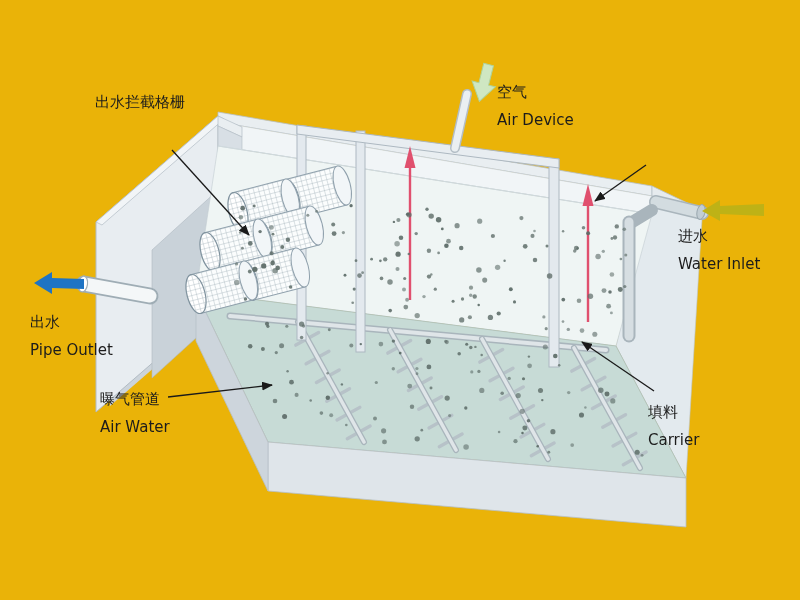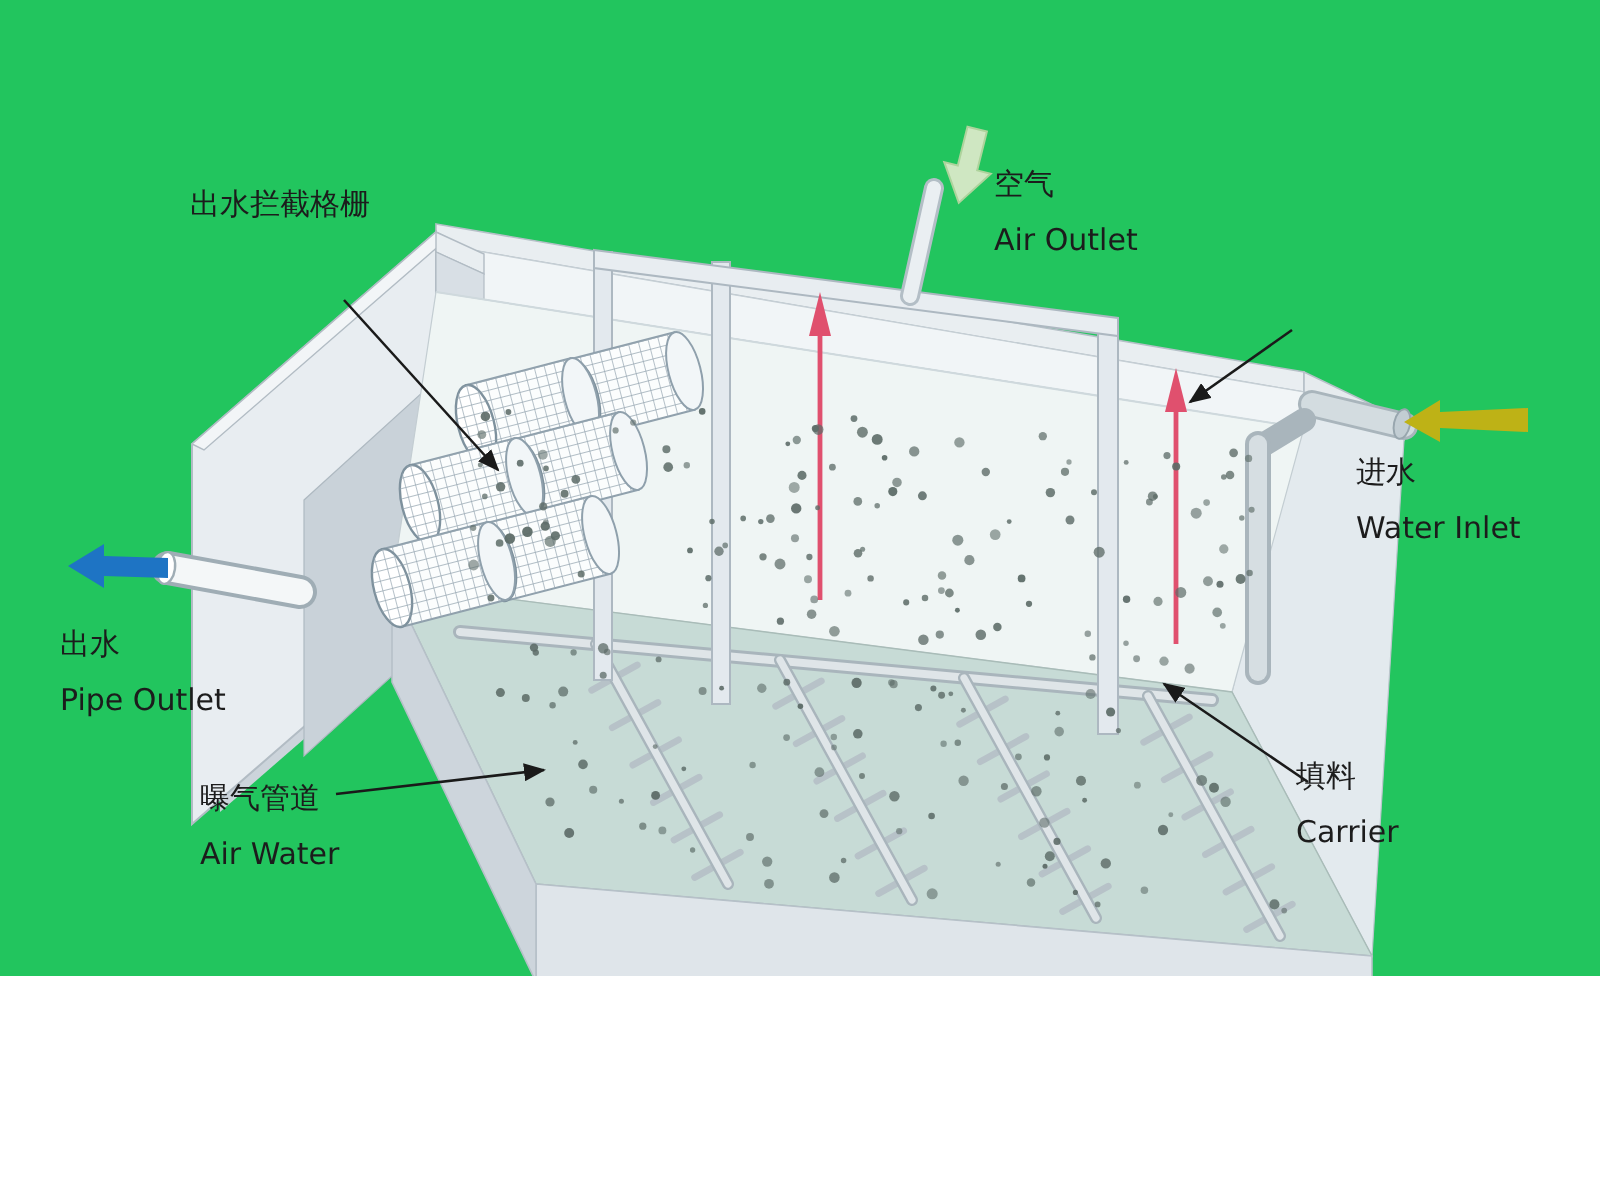--- a/index.html
+++ b/index.html
@@ -1,17 +1,17 @@
 <!DOCTYPE html>
 <html><head>
 <meta charset="utf-8">
 <style>
   html,body{margin:0;padding:0;background:#ffffff;}
   body{font-family:"DejaVu Sans","Liberation Sans",sans-serif;}
-  .stage{position:relative;width:800px;height:488px;background:#22c55e;overflow:hidden;}
+  .stage{position:relative;width:800px;height:600px;background:#eab308;overflow:hidden;}
   .stage svg{position:absolute;left:0;top:0;}
   .label{position:absolute;color:#1c1c1c;font-size:15px;line-height:28px;white-space:nowrap;}
   .label span{display:block;}
 </style>
 </head>
 <body>
 
 <div class="stage">
 
 <svg width="800" height="600" viewBox="0 0 800 600">
@@ -393,32 +393,32 @@
     <path d="M168,397 L272,385" marker-end="url(#arrowhead)"></path>
     <path d="M654,391 L582,342" marker-end="url(#arrowhead)"></path>
   </g>
 </svg>
 
 <div class="label" style="left:95px;top:88px">
   <span>出水拦截格栅</span>
 </div>
 <div class="label" style="left:497px;top:78px">
   <span>空气</span>
-  <span>Air Outlet</span>
+  <span>Air Device</span>
 </div>
 <div class="label" style="left:678px;top:222px">
   <span>进水</span>
   <span>Water Inlet</span>
 </div>
 <div class="label" style="left:30px;top:308px">
   <span>出水</span>
   <span>Pipe Outlet</span>
 </div>
 <div class="label" style="left:100px;top:385px">
   <span>曝气管道</span>
   <span>Air Water</span>
 </div>
-<div class="label" style="left:648px;top:374px">
+<div class="label" style="left:648px;top:398px">
   <span>填料</span>
   <span>Carrier</span>
 </div>
 
 </div>
 
 </body></html>

